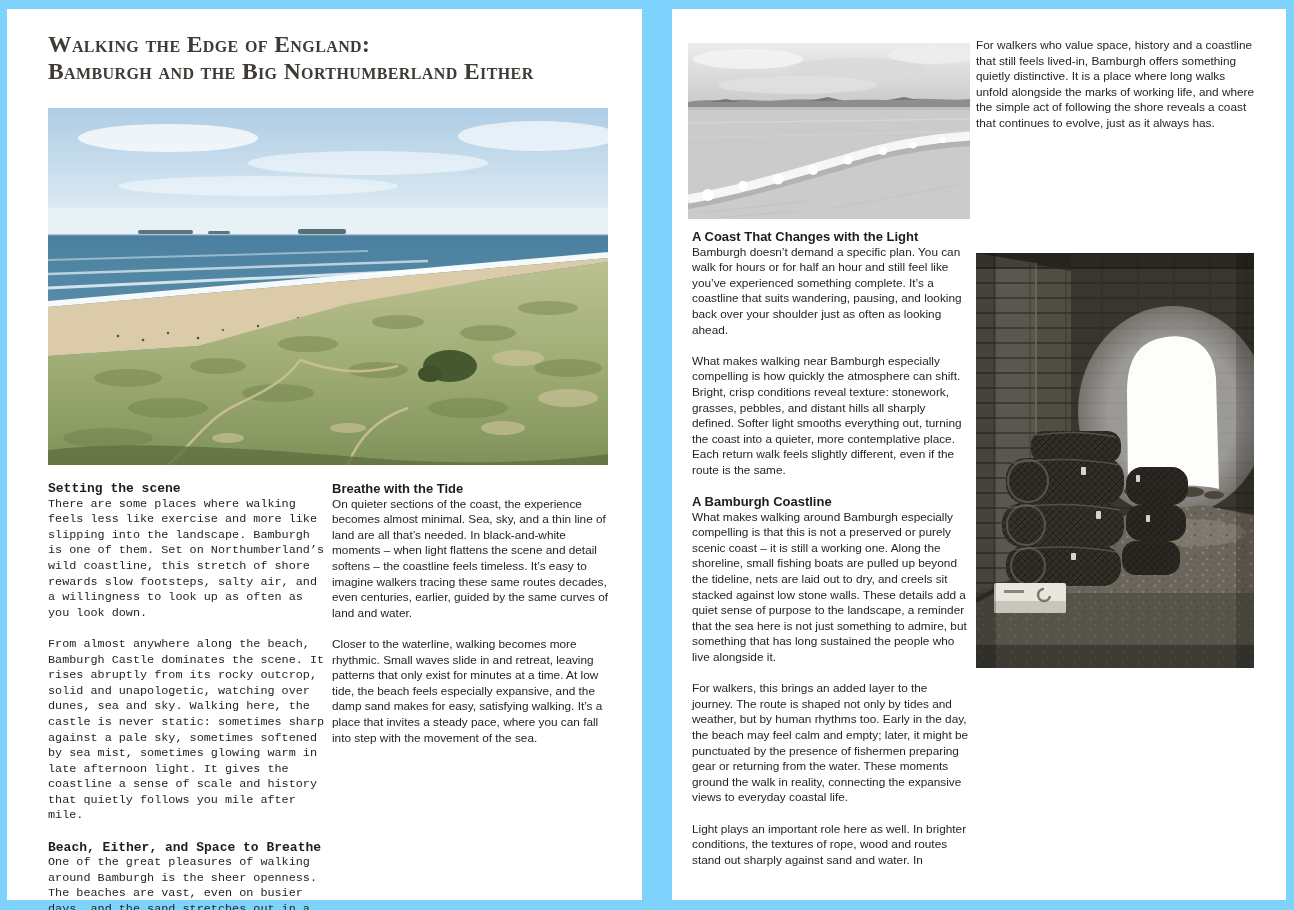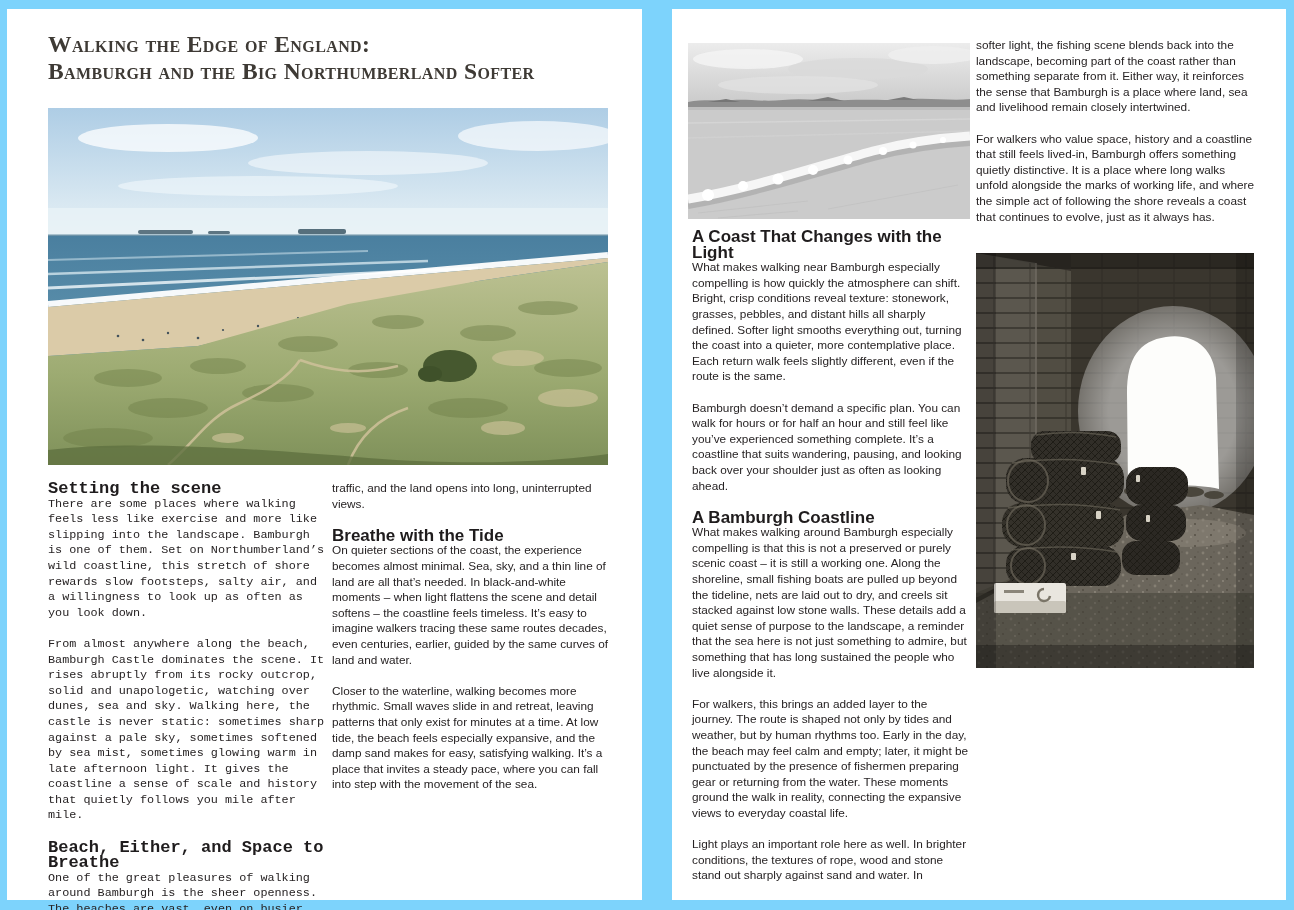--- a/index.html
+++ b/index.html
@@ -12,35 +12,35 @@
     font-family:"Liberation Serif",serif;font-variant:small-caps;font-weight:600;
     font-size:23.5px;line-height:27px;color:#3e3a35;letter-spacing:0.4px;}
   .title span{display:block;}
   .photo{position:absolute;overflow:hidden;background:#ddd;}
   .photo svg{display:block;width:100%;height:100%;}
   #photo-main{left:41px;top:99px;width:560px;height:357px;}
   #photo-waves{left:16px;top:34px;width:282px;height:176px;}
   #photo-creels{left:304px;top:244px;width:278px;height:415px;}
   .col{position:absolute;font-size:11.8px;line-height:15.6px;color:#272324;text-align:left;}
   .col p{margin:0 0 15.6px 0;}
-  .col h3{margin:0;font-size:17px;line-height:15.6px;font-weight:700;color:#1f1c1d;}
+  .col h3{margin:0;font-size:13px;line-height:15.6px;font-weight:700;color:#1f1c1d;}
   #p1c1{left:41px;top:472px;width:280px;font-family:Liberation Mono, monospace;}
   #p1c2{left:325px;top:472px;width:284px;}
   #p2c1{left:20px;top:220px;width:278px;}
   #p2c2{left:304px;top:29px;width:281px;}
 </style>
 </head>
 <body>
 
 <div class="canvas">
 
   <div class="page page-left">
     <h1 class="title">
       <span>Walking the Edge of England:</span>
-      <span>Bamburgh and the Big Northumberland Softer</span>
+      <span>Bamburgh and the Big Northumberland Either</span>
     </h1>
 
     <div class="photo" id="photo-main" role="img" aria-label="Colour aerial view of Bamburgh coast: blue sea, white surf line, pale beach and wide grassy dunes under a soft blue sky">
       <svg viewBox="0 0 560 357" preserveAspectRatio="none">
         <defs>
           <linearGradient id="sky1" x1="0" y1="0" x2="0" y2="1">
             <stop offset="0" stop-color="#aecde5"></stop>
               <stop offset="0.7" stop-color="#d7e7f1"></stop>
               <stop offset="1" stop-color="#e9f2f6"></stop>
           </linearGradient>
@@ -116,21 +116,20 @@
 
     <div class="col" id="p1c1">
       <h3>Setting the scene</h3>
       <p>There are some places where walking feels less like exercise and more like slipping into the landscape. Bamburgh is one of them. Set on Northumberland’s wild coastline, this stretch of shore rewards slow footsteps, salty air, and a willingness to look up as often as you look down.</p>
       <p>From almost anywhere along the beach, Bamburgh Castle dominates the scene. It rises abruptly from its rocky outcrop, solid and unapologetic, watching over dunes, sea and sky. Walking here, the castle is never static: sometimes sharp against a pale sky, sometimes softened by sea mist, sometimes glowing warm in late afternoon light. It gives the coastline a sense of scale and history that quietly follows you mile after mile.</p>
       <h3>Beach, Either, and Space to Breathe</h3>
       <p>One of the great pleasures of walking around Bamburgh is the sheer openness. The beaches are vast, even on busier days, and the sand stretches out in a way that makes punctuated feel smaller than they are. A walk north or south from the village quickly becomes immersive: the sound of waves replaces</p>
     </div>
 
     <div class="col" id="p1c2">
-      <p>traffic, and the land opens into long, uninterrupted views.</p>
       <h3>Breathe with the Tide</h3>
       <p>On quieter sections of the coast, the experience becomes almost minimal. Sea, sky, and a thin line of land are all that’s needed. In black-and-white moments – when light flattens the scene and detail softens – the coastline feels timeless. It’s easy to imagine walkers tracing these same routes decades, even centuries, earlier, guided by the same curves of land and water.</p>
       <p>Closer to the waterline, walking becomes more rhythmic. Small waves slide in and retreat, leaving patterns that only exist for minutes at a time. At low tide, the beach feels especially expansive, and the damp sand makes for easy, satisfying walking. It’s a place that invites a steady pace, where you can fall into step with the movement of the sea.</p>
     </div>
   </div>
 
   <div class="page page-right">
 
     <div class="photo" id="photo-waves" role="img" aria-label="Black-and-white photo of a small wave breaking diagonally across a flat beach, low dark hills on the horizon under a cloudy sky">
       <svg viewBox="0 0 282 176" preserveAspectRatio="none">
@@ -168,30 +167,29 @@
         <g stroke="#bfbfbf" stroke-width="1.2" opacity="0.6" fill="none">
           <path d="M10,170 L120,158"></path>
             <path d="M140,166 L270,142"></path>
             <path d="M30,175 L110,168"></path>
         </g>
       </svg>
     </div>
 
     <div class="col" id="p2c1">
       <h3>A Coast That Changes with the Light</h3>
+      <p>Bamburgh doesn’t demand a specific plan. You can walk for hours or for half an hour and still feel like you’ve experienced something complete. It’s a coastline that suits wandering, pausing, and looking back over your shoulder just as often as looking ahead.</p>
       <p>What makes walking near Bamburgh especially compelling is how quickly the atmosphere can shift. Bright, crisp conditions reveal texture: stonework, grasses, pebbles, and distant hills all sharply defined. Softer light smooths everything out, turning the coast into a quieter, more contemplative place. Each return walk feels slightly different, even if the route is the same.</p>
-      <p>Bamburgh doesn’t demand a specific plan. You can walk for hours or for half an hour and still feel like you’ve experienced something complete. It’s a coastline that suits wandering, pausing, and looking back over your shoulder just as often as looking ahead.</p>
       <h3>A Bamburgh Coastline</h3>
       <p>What makes walking around Bamburgh especially compelling is that this is not a preserved or purely scenic coast – it is still a working one. Along the shoreline, small fishing boats are pulled up beyond the tideline, nets are laid out to dry, and creels sit stacked against low stone walls. These details add a quiet sense of purpose to the landscape, a reminder that the sea here is not just something to admire, but something that has long sustained the people who live alongside it.</p>
       <p>For walkers, this brings an added layer to the journey. The route is shaped not only by tides and weather, but by human rhythms too. Early in the day, the beach may feel calm and empty; later, it might be punctuated by the presence of fishermen preparing gear or returning from the water. These moments ground the walk in reality, connecting the expansive views to everyday coastal life.</p>
-      <p>Light plays an important role here as well. In brighter conditions, the textures of rope, wood and stone stand out sharply against sand and water. In</p>
+      <p>Light plays an important role here as well. In brighter conditions, the textures of rope, wood and routes stand out sharply against sand and water. In</p>
     </div>
 
     <div class="col" id="p2c2">
-      <p>softer light, the fishing scene blends back into the landscape, becoming part of the coast rather than something separate from it. Either way, it reinforces the sense that Bamburgh is a place where land, sea and livelihood remain closely intertwined.</p>
       <p>For walkers who value space, history and a coastline that still feels lived-in, Bamburgh offers something quietly distinctive. It is a place where long walks unfold alongside the marks of working life, and where the simple act of following the shore reveals a coast that continues to evolve, just as it always has.</p>
     </div>
 
     <div class="photo" id="photo-creels" role="img" aria-label="Black-and-white photo of lobster creels stacked on a white crate inside a ruined stone archway, bright light flooding through the arched opening">
       <svg viewBox="0 0 278 415" preserveAspectRatio="none">
         <defs>
           <pattern id="mesh" width="7" height="7" patternUnits="userSpaceOnUse">
             <path d="M0,7 L7,0" stroke="#17150f" stroke-width="1"></path>
             <path d="M0,0 L7,7" stroke="#17150f" stroke-width="0.7"></path>
           </pattern>

